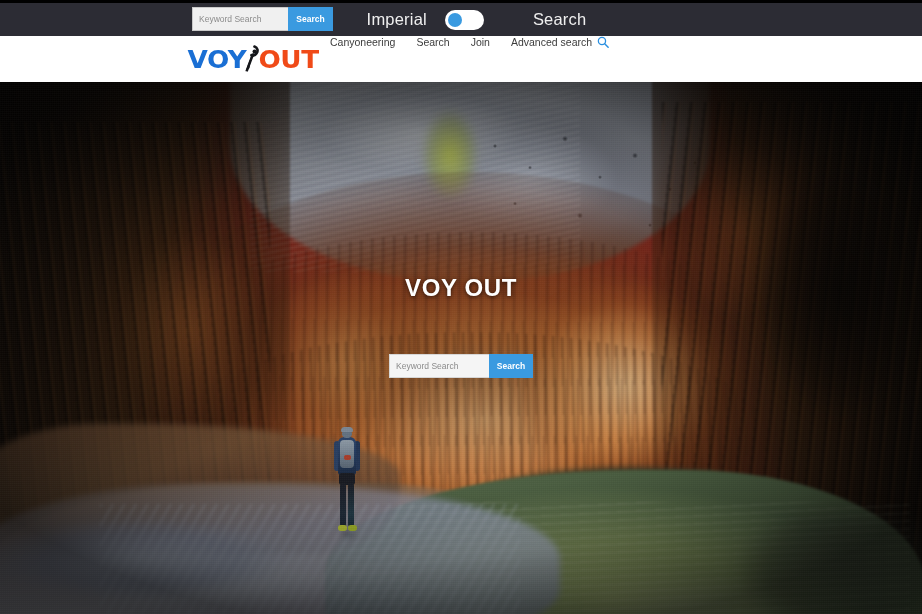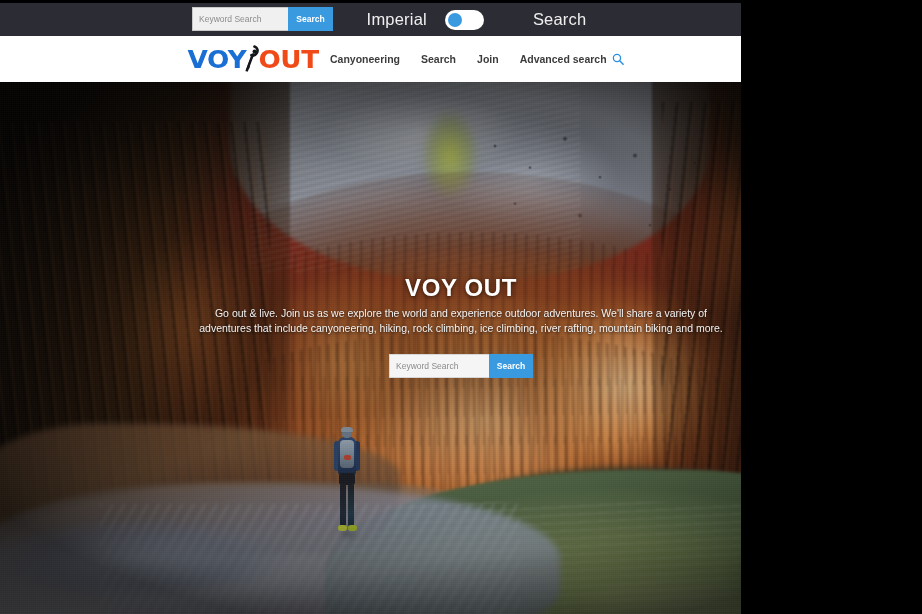--- a/index.html
+++ b/index.html
@@ -8,21 +8,21 @@
   html, body {
     width: 922px;
     height: 614px;
     overflow: hidden;
     background: #000;
     font-family: "Liberation Sans", sans-serif;
   }
 
   #page {
     position: relative;
-    width: 741px;
+    width: 922px;
     height: 614px;
     background: #000;
     overflow: hidden;
   }
 
   
   .topbar {
     position: absolute;
     top: 3px; left: 0;
     width: 922px;
@@ -136,23 +136,22 @@
     width: 20px; height: 30px;
     margin: 0 -2px 0 -3px;
   }
 
   .nav {
     position: absolute;
     left: 330px;
     top: 0;
     height: 46px;
     display: flex;
-    align-items: center;
+    align-items: flex-start;
     gap: 21px;
-    font-weight: bold;
   }
   .nav-item {
     font-size: 10.5px;
     color: #3c3c3c;
     cursor: pointer;
     white-space: nowrap;
   }
   .nav-search-wrap {
     display: flex;
     align-items: center;
@@ -653,21 +652,20 @@
       <div class="grade-text"></div>
       <div class="grade-top"></div>
       <div class="grade-vignette"></div>
       <div class="grain"></div>
     </div>
 
     <div class="hero-content">
 
       <div class="hero-title">VOY OUT</div>
 
-      <div class="hero-sub">Go out &amp; live. Join us as we explore the world and experience outdoor adventures. We'll share a variety of adventures that include canyoneering, hiking, rock climbing, ice climbing, river rafting, mountain biking and more.</div>
 
       <div class="hero-search">
         <div class="hero-search-inner">
           <input type="text" placeholder="Keyword Search" style="">
           <button>Search</button>
         </div>
       </div>
 
 
     </div>

